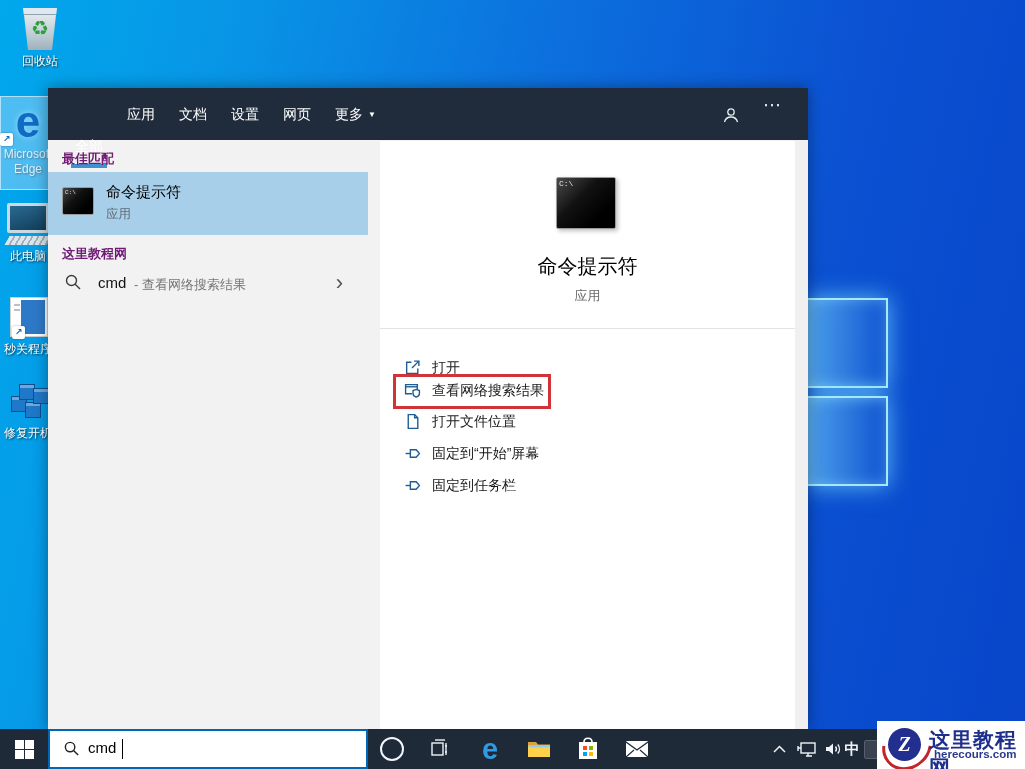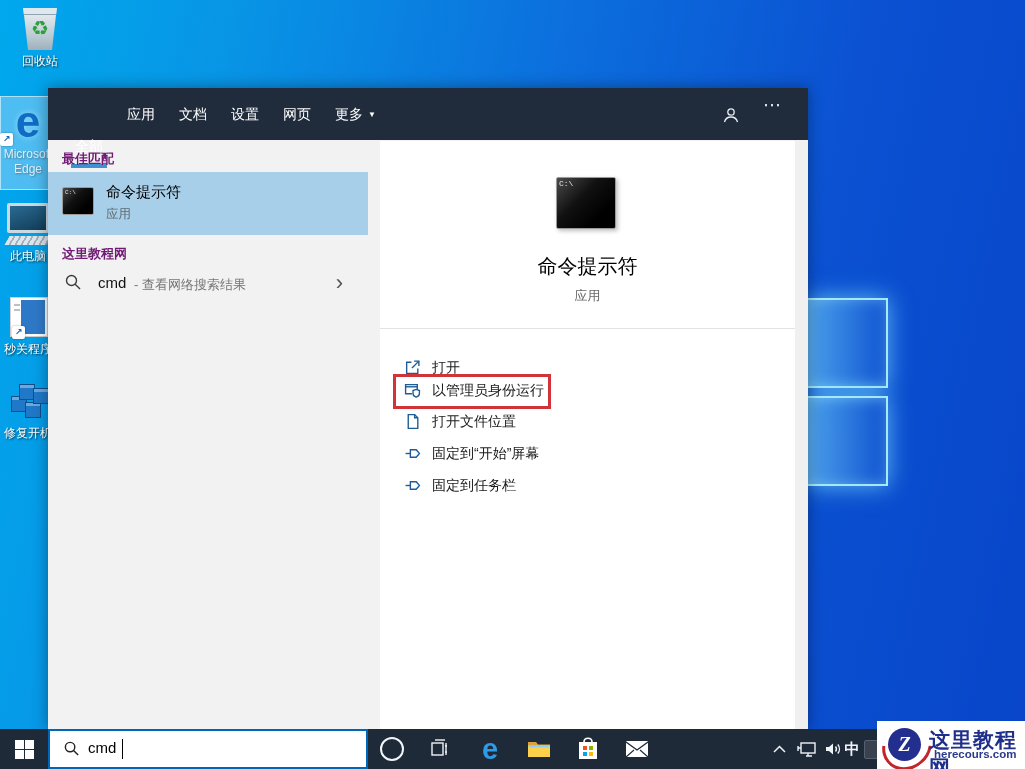--- a/index.html
+++ b/index.html
@@ -206,21 +206,21 @@
         </svg>
         <span class="albl">打开</span>
       </div>
 
       <div class="action" style="top:235px;">
         <svg class="aicon" width="17" height="17" viewBox="0 0 16 16" fill="none" stroke="#1d5c94" stroke-width="1.3">
           <path d="M7.5 11H1.5V2.5h11V7"></path>
             <path d="M1.5 4.5h11"></path>
           <path d="M11.5 7l3 1v3c0 1.6-1.6 2.7-3 3.2-1.4-.5-3-1.6-3-3.2V8z"></path>
         </svg>
-        <span class="albl">以管理员身份运行</span>
+        <span class="albl">查看网络搜索结果</span>
       </div>
 
       <div class="action" style="top:266px;">
         <svg class="aicon" width="17" height="17" viewBox="0 0 16 16" fill="none" stroke="#1d5c94" stroke-width="1.3">
           <path d="M4 1.5h6l3 3V14.5H4z"></path>
             <path d="M10 1.5v3h3"></path>
         </svg>
         <span class="albl">打开文件位置</span>
       </div>
 

